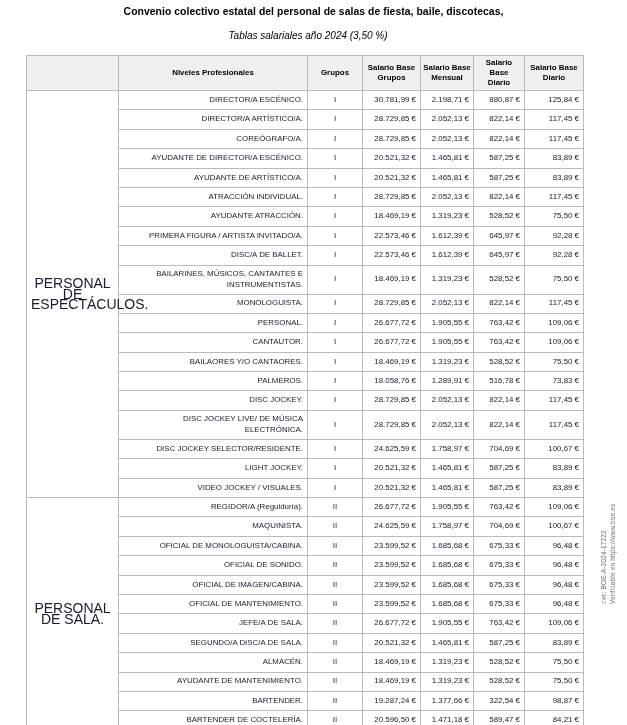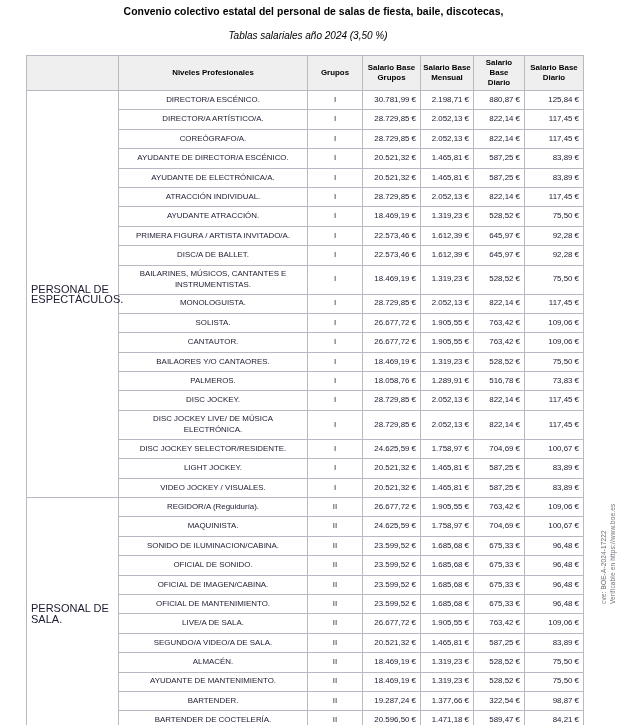--- a/index.html
+++ b/index.html
@@ -84,30 +84,30 @@
   
   col.c-section { width: 92px; }
   col.c-level   { width: 189px; }
   col.c-group   { width: 55px; }
   col.c-annual  { width: 58px; }
   col.c-month   { width: 53px; }
   col.c-week    { width: 51px; }
   col.c-day     { width: 59px; }
 
   td.section-cell {
-    text-align: left;
+    text-align: center;
     vertical-align: middle;
     padding-left: 5px;
     padding-right: 2px;
-    font-size: 11px;
+    font-size: 14px;
     color: #1a1a30;
     line-height: 10.5px;
   }
   td.level-cell {
-    text-align: center;
+    text-align: right;
     padding-left: 5px;
   }
   td.group-cell {
     text-align: center;
   }
   td.num-cell {
     text-align: right;
     padding-right: 6px;
     white-space: nowrap;
   }
@@ -211,21 +211,21 @@
           </tr>
           <tr class="r1">
             <td class="level-cell">AYUDANTE DE DIRECTOR/A ESCÉNICO.</td>
             <td class="group-cell">I</td>
             <td class="num-cell">20.521,32 €</td>
             <td class="num-cell">1.465,81 €</td>
             <td class="num-cell">587,25 €</td>
             <td class="num-cell">83,89 €</td>
           </tr>
           <tr class="r1">
-            <td class="level-cell">AYUDANTE DE ELECTRÓNICA/A.</td>
+            <td class="level-cell">AYUDANTE DE ARTÍSTICO/A.</td>
             <td class="group-cell">I</td>
             <td class="num-cell">20.521,32 €</td>
             <td class="num-cell">1.465,81 €</td>
             <td class="num-cell">587,25 €</td>
             <td class="num-cell">83,89 €</td>
           </tr>
           <tr class="r1">
             <td class="level-cell">ATRACCIÓN INDIVIDUAL.</td>
             <td class="group-cell">I</td>
             <td class="num-cell">28.729,85 €</td>
@@ -267,21 +267,21 @@
           </tr>
           <tr class="r1">
             <td class="level-cell">MONOLOGUISTA.</td>
             <td class="group-cell">I</td>
             <td class="num-cell">28.729,85 €</td>
             <td class="num-cell">2.052,13 €</td>
             <td class="num-cell">822,14 €</td>
             <td class="num-cell">117,45 €</td>
           </tr>
           <tr class="r1">
-            <td class="level-cell">SOLISTA.</td>
+            <td class="level-cell">PERSONAL.</td>
             <td class="group-cell">I</td>
             <td class="num-cell">26.677,72 €</td>
             <td class="num-cell">1.905,55 €</td>
             <td class="num-cell">763,42 €</td>
             <td class="num-cell">109,06 €</td>
           </tr>
           <tr class="r1">
             <td class="level-cell">CANTAUTOR.</td>
             <td class="group-cell">I</td>
             <td class="num-cell">26.677,72 €</td>
@@ -356,21 +356,21 @@
           </tr>
           <tr class="r1">
             <td class="level-cell">MAQUINISTA.</td>
             <td class="group-cell">II</td>
             <td class="num-cell">24.625,59 €</td>
             <td class="num-cell">1.758,97 €</td>
             <td class="num-cell">704,69 €</td>
             <td class="num-cell">100,67 €</td>
           </tr>
           <tr class="r1">
-            <td class="level-cell">SONIDO DE ILUMINACION/CABINA.</td>
+            <td class="level-cell">OFICIAL DE MONOLOGUISTA/CABINA.</td>
             <td class="group-cell">II</td>
             <td class="num-cell">23.599,52 €</td>
             <td class="num-cell">1.685,68 €</td>
             <td class="num-cell">675,33 €</td>
             <td class="num-cell">96,48 €</td>
           </tr>
           <tr class="r1">
             <td class="level-cell">OFICIAL DE SONIDO.</td>
             <td class="group-cell">II</td>
             <td class="num-cell">23.599,52 €</td>
@@ -388,29 +388,29 @@
           </tr>
           <tr class="r1">
             <td class="level-cell">OFICIAL DE MANTENIMIENTO.</td>
             <td class="group-cell">II</td>
             <td class="num-cell">23.599,52 €</td>
             <td class="num-cell">1.685,68 €</td>
             <td class="num-cell">675,33 €</td>
             <td class="num-cell">96,48 €</td>
           </tr>
           <tr class="r1">
-            <td class="level-cell">LIVE/A DE SALA.</td>
+            <td class="level-cell">JEFE/A DE SALA.</td>
             <td class="group-cell">II</td>
             <td class="num-cell">26.677,72 €</td>
             <td class="num-cell">1.905,55 €</td>
             <td class="num-cell">763,42 €</td>
             <td class="num-cell">109,06 €</td>
           </tr>
           <tr class="r1">
-            <td class="level-cell">SEGUNDO/A VIDEO/A DE SALA.</td>
+            <td class="level-cell">SEGUNDO/A DISC/A DE SALA.</td>
             <td class="group-cell">II</td>
             <td class="num-cell">20.521,32 €</td>
             <td class="num-cell">1.465,81 €</td>
             <td class="num-cell">587,25 €</td>
             <td class="num-cell">83,89 €</td>
           </tr>
           <tr class="r1">
             <td class="level-cell">ALMACÉN.</td>
             <td class="group-cell">II</td>
             <td class="num-cell">18.469,19 €</td>

